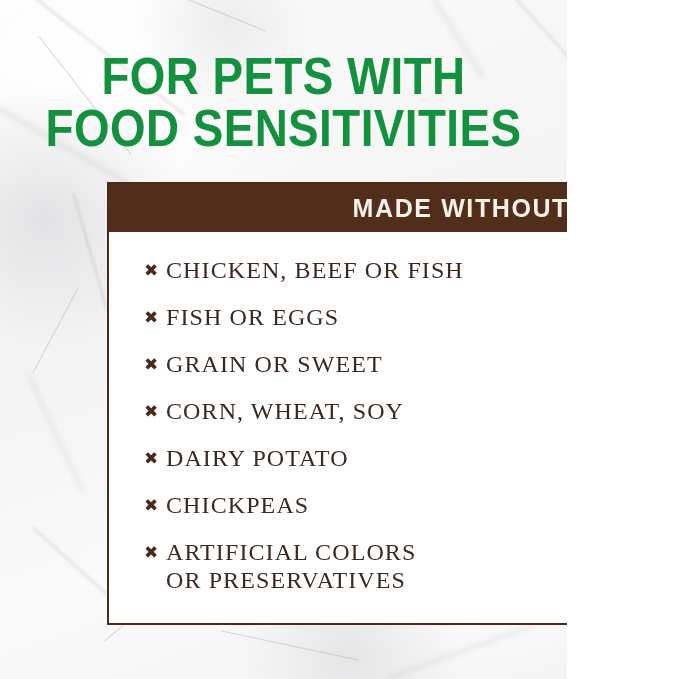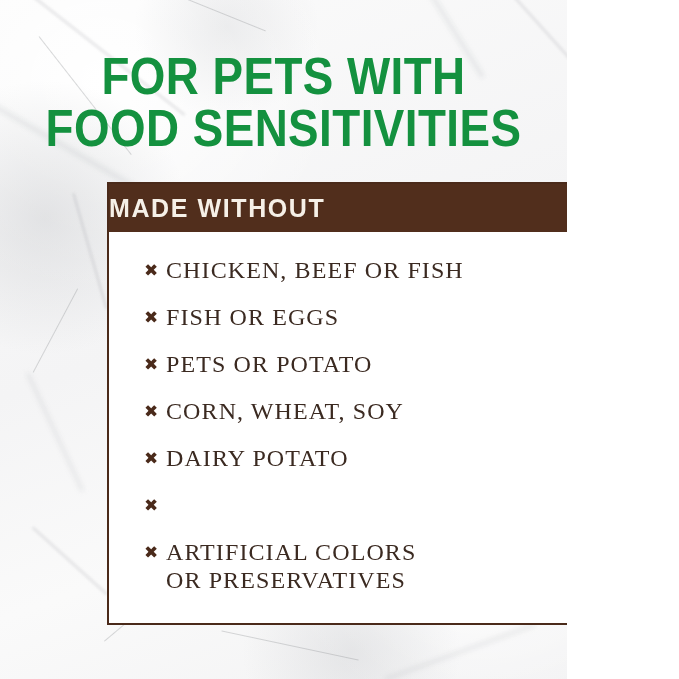--- a/index.html
+++ b/index.html
@@ -87,21 +87,21 @@
     background: #ffffff;
     display: flex;
     flex-direction: column;
   }
   .card-header {
     height: 48px;
     flex: 0 0 48px;
     background: #512e1c;
     display: flex;
     align-items: center;
-    justify-content: flex-start;
+    justify-content: flex-end;
   }
   .card-header-title {
     color: #f6f0e7;
     font-size: 25px;
     font-weight: bold;
     letter-spacing: 1.6px;
     font-family: "Liberation Sans", sans-serif;
   }
 
   .card-body {
@@ -189,35 +189,36 @@
           <span class="item-text">CHICKEN, BEEF OR FISH</span>
         </li>
 
         <li class="item">
           <span class="x-icon">✖</span>
           <span class="item-text">FISH OR EGGS</span>
         </li>
 
         <li class="item">
           <span class="x-icon">✖</span>
-          <span class="item-text">PETS OR POTATO</span>
+          <span class="item-text">GRAIN OR SWEET</span>
         </li>
 
         <li class="item">
           <span class="x-icon">✖</span>
           <span class="item-text">CORN, WHEAT, SOY</span>
         </li>
 
         <li class="item">
           <span class="x-icon">✖</span>
           <span class="item-text">DAIRY POTATO</span>
         </li>
 
         <li class="item">
           <span class="x-icon">✖</span>
+          <span class="item-text">CHICKPEAS</span>
         </li>
 
         <li class="item tall">
           <span class="x-icon">✖</span>
           <span class="item-text">ARTIFICIAL COLORS
 OR PRESERVATIVES</span>
         </li>
 
       </ul>
     </div>

